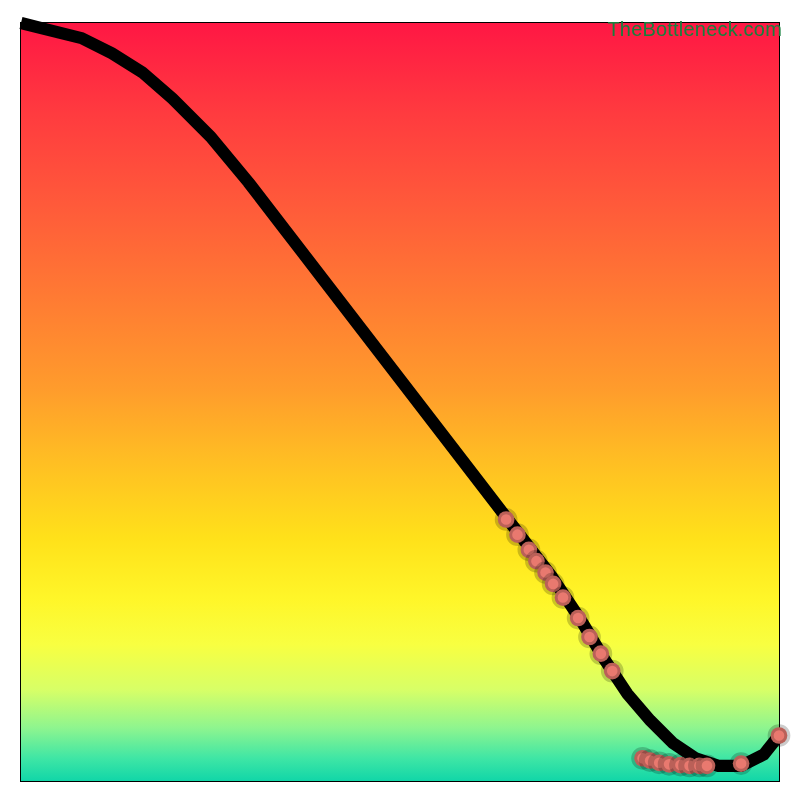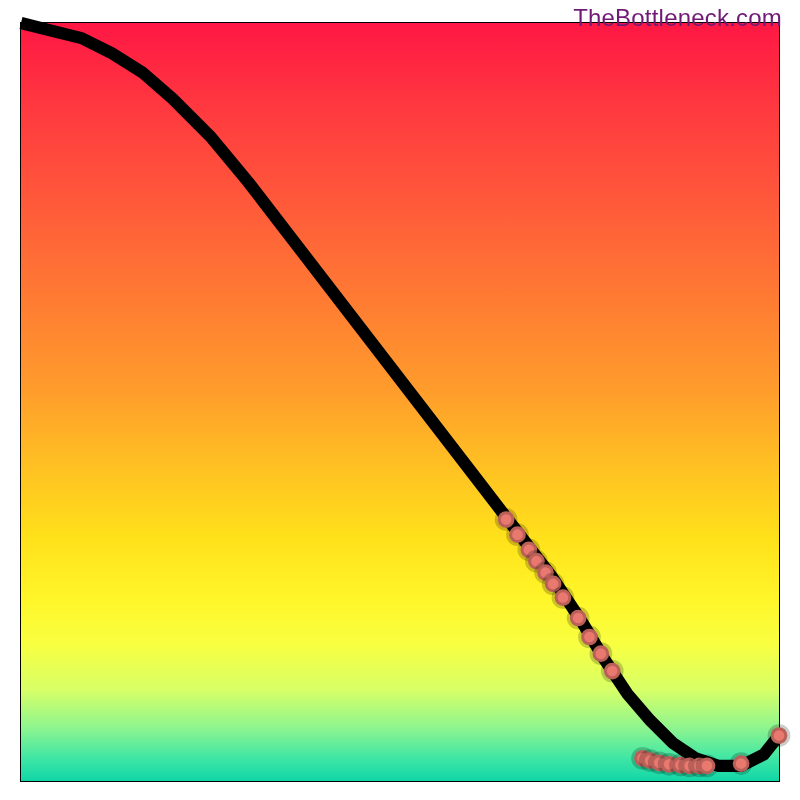--- a/index.html
+++ b/index.html
@@ -11,24 +11,24 @@
     background: #ffffff;
     font-family: Arial, Helvetica, sans-serif;
   }
   .chart-wrap {
     position: relative;
     width: 800px;
     height: 800px;
   }
   .watermark {
     position: absolute;
-    top: 4px;
+    top: 18px;
     right: 18px;
-    color: #701a75;
-    font-size: 24px;
+    color: #15803d;
+    font-size: 20px;
     font-weight: 400;
     letter-spacing: 0.2px;
     z-index: 5;
     pointer-events: none;
   }
   .plot-box {
     position: absolute;
     left: 20px;
     top: 22px;
     width: 760px;

